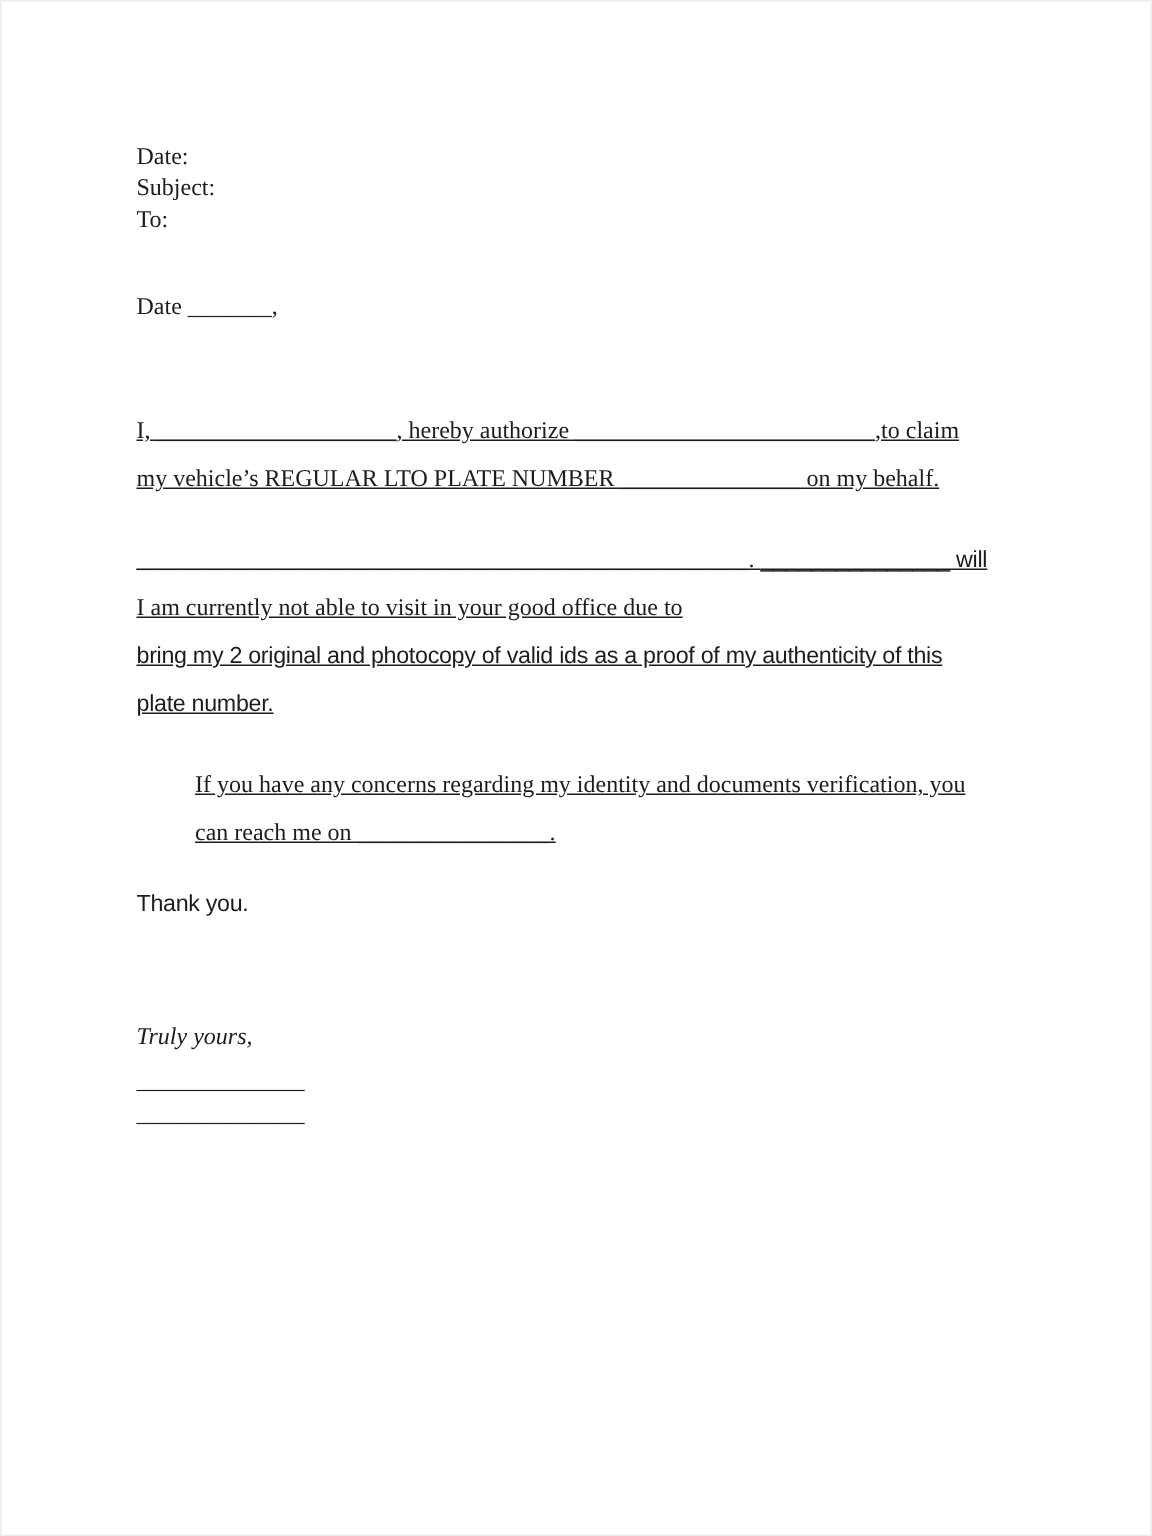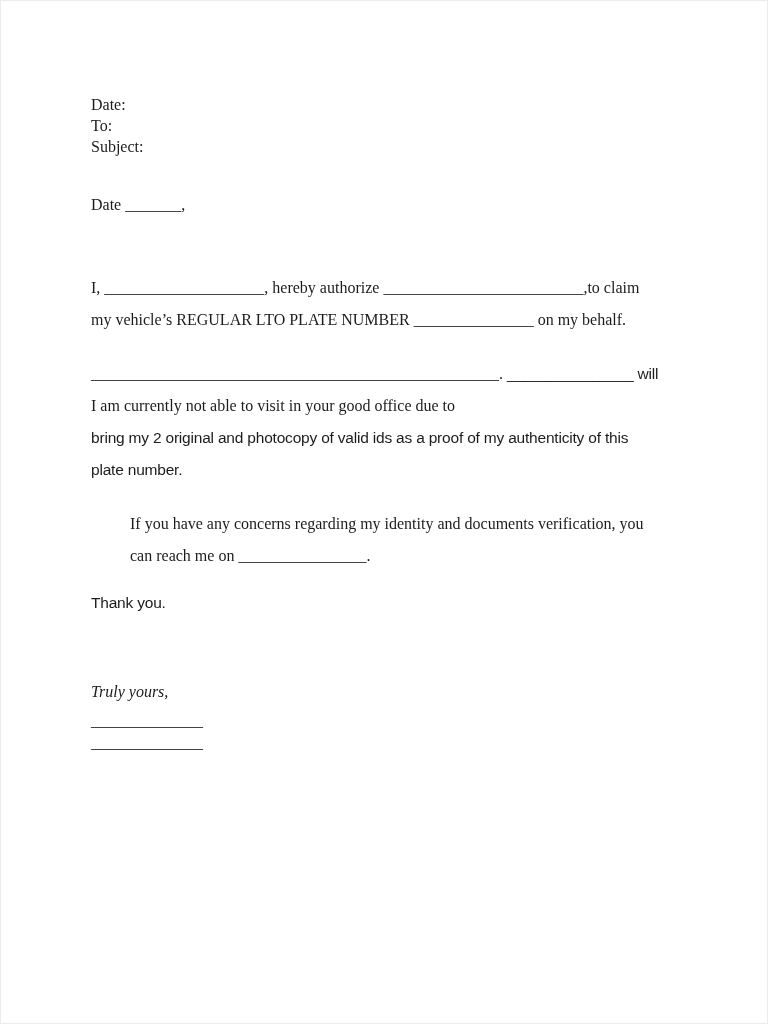--- a/index.html
+++ b/index.html
@@ -21,38 +21,38 @@
   .sans {
     font-family: "Liberation Sans", sans-serif;
     font-size: 15.5px;
     letter-spacing: -0.2px;
   }
   .line {
     white-space: nowrap;
   }
   .meta .line { line-height: 21px; }
   .salutation { margin-top: 37px; line-height: 21px; }
-  .para { line-height: 32px; }
+  .para { line-height: 32px; text-decoration: underline; }
   .p1 { margin-top: 57px; }
   .p2 { margin-top: 22px; }
   .p3 { margin-top: 22px; margin-left: 39px; }
   .thanks { margin-top: 20px; line-height: 21px; }
   .closing { margin-top: 68px; line-height: 21px; font-style: italic; }
   .signature { margin-top: 8px; }
   .signature .line { line-height: 22px; }
 </style>
 </head>
 <body>
 
 <div class="page">
 
   <div class="meta serif">
     <div class="line">Date:</div>
+    <div class="line">Subject:</div>
     <div class="line">To:</div>
-    <div class="line">Subject:</div>
   </div>
 
   <div class="salutation serif line">
     <span>Date </span><span>_______</span><span>,</span>
   </div>
 
   <div class="para p1 serif">
     <div class="line">
       <span>I, </span><span>____________________</span><span>, hereby authorize </span><span>_________________________</span><span>,to claim</span>
     </div>

